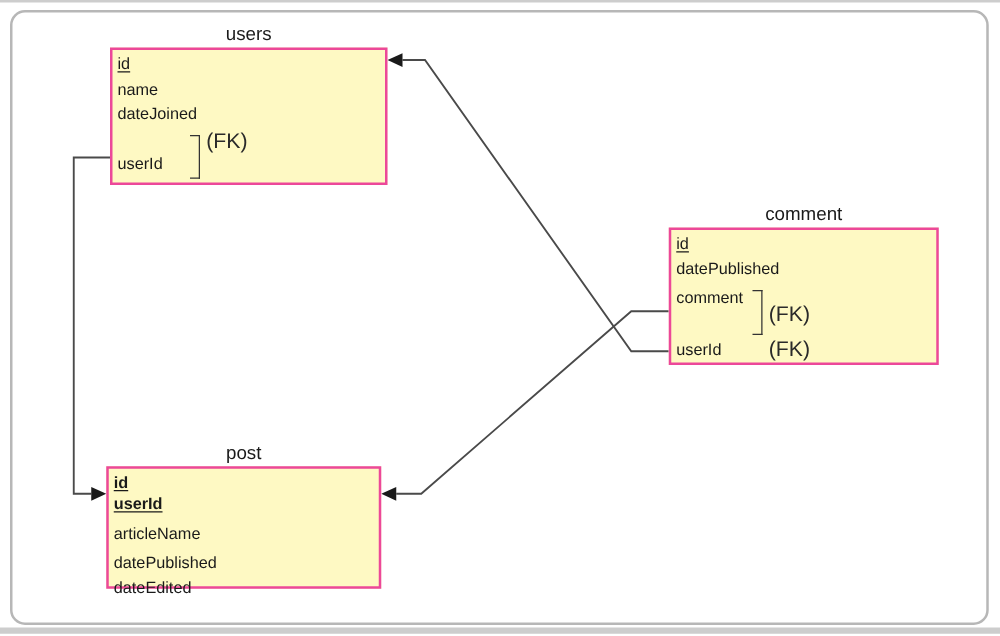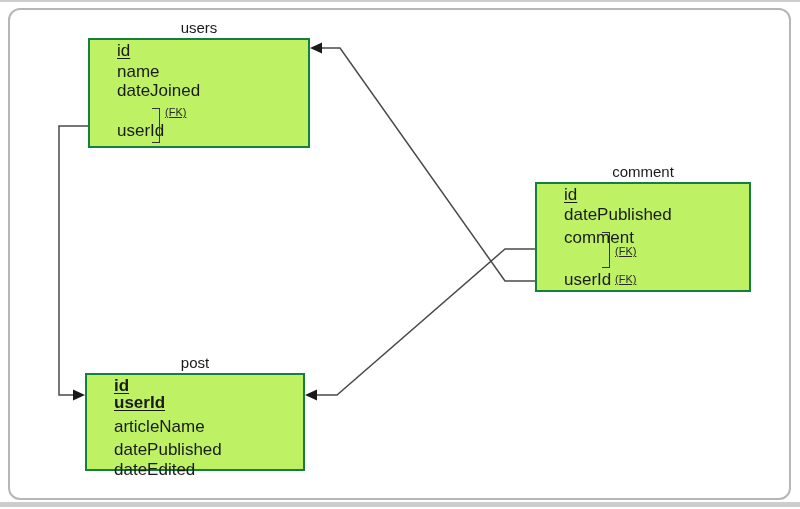--- a/index.html
+++ b/index.html
@@ -10,34 +10,34 @@
   .edge-strip{position:absolute;left:0;width:800px;background:#cdcdcd;}
   #top-strip{top:0;height:2px;}
   #bottom-strip{top:502px;height:5px;}
   #card-border{
     position:absolute;left:8px;top:8px;width:783px;height:492px;
     border:2px solid #b7b7b7;border-radius:12px;box-sizing:border-box;
   }
   #wires{position:absolute;left:0;top:0;z-index:1;}
   .er-table{
     position:absolute;z-index:2;box-sizing:border-box;
-    border:2px solid #15803d;background:#bef264;
+    border:2px solid #ec4899;background:#fef9c3;
   }
   .er-title{
     position:absolute;left:0;top:-22px;width:100%;height:20px;line-height:20px;
     text-align:center;font-size:15px;white-space:nowrap;
   }
   .er-row{
     position:absolute;left:4px;height:21px;line-height:21px;
-    font-size:17px;white-space:nowrap;margin-left:23px;
+    font-size:13px;white-space:nowrap;
   }
   .pk{text-decoration:underline;text-underline-offset:2px;}
   .pk-bold{font-weight:bold;text-decoration:underline;text-underline-offset:2px;}
   .fk-tag{
-    position:absolute;font-size:11px;line-height:13px;color:#2a2a2a;white-space:nowrap;text-decoration:underline;
+    position:absolute;font-size:17px;line-height:13px;color:#2a2a2a;white-space:nowrap;
   }
   .fk-bracket{
     position:absolute;box-sizing:border-box;
     border-top:1.5px solid #333;border-right:1.5px solid #333;border-bottom:1.5px solid #333;
   }
 </style>
 </head>
 <body>
 
 <div id="canvas">

